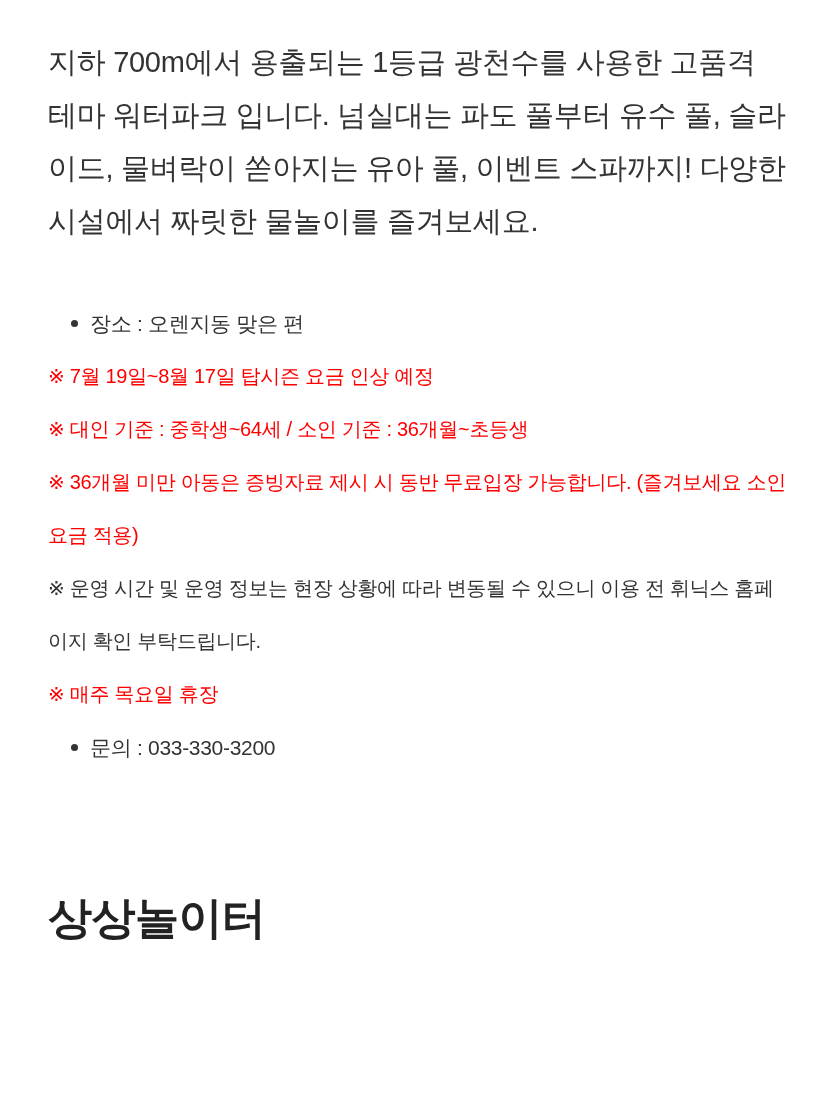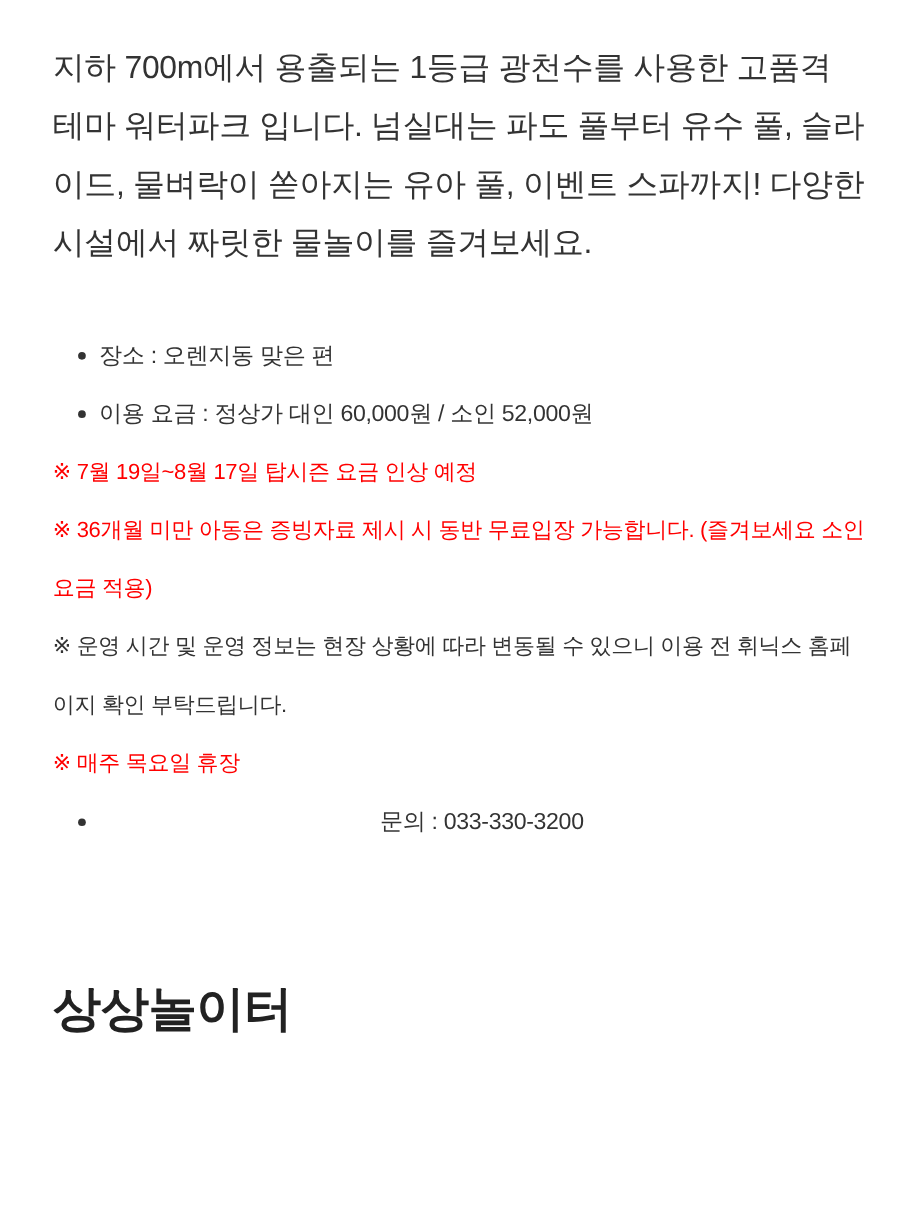--- a/index.html
+++ b/index.html
@@ -30,21 +30,20 @@
     letter-spacing: -0.3px;
     color: var(--text);
     word-break: break-all;
   }
   .info-list {
     list-style: none;
     margin-top: 49px;
   }
   .info-list.contact {
     margin-top: 0;
-    text-align: center;
   }
   .info-list li {
     position: relative;
     padding-left: 42px;
     font-size: 21px;
     line-height: 53px;
     letter-spacing: -0.3px;
     color: var(--text);
   }
   .bullet {
@@ -83,28 +82,25 @@
 
 <div class="page">
 
   <p class="description">지하 700m에서 용출되는 1등급 광천수를 사용한 고품격 테마 워터파크 입니다. 넘실대는 파도 풀부터 유수 풀, 슬라이드, 물벼락이 쏟아지는 유아 풀, 이벤트 스파까지! 다양한 시설에서 짜릿한 물놀이를 즐겨보세요.</p>
 
   <ul class="info-list">
     <li>
       <span class="bullet"></span>
       <span>장소 : 오렌지동 맞은 편</span>
     </li>
-    <li>
-      <span class="bullet"></span>
-      <span>이용 요금 : 정상가 대인 60,000원 / 소인 52,000원</span>
-    </li>
   </ul>
 
   <div class="notices">
     <p class="notice" data-style="alert">※ 7월 19일~8월 17일 탑시즌 요금 인상 예정</p>
+    <p class="notice" data-style="alert">※ 대인 기준 : 중학생~64세 / 소인 기준 : 36개월~초등생</p>
     <p class="notice" data-style="alert">※ 36개월 미만 아동은 증빙자료 제시 시 동반 무료입장 가능합니다. (즐겨보세요 소인 요금 적용)</p>
     <p class="notice" data-style="normal">※ 운영 시간 및 운영 정보는 현장 상황에 따라 변동될 수 있으니 이용 전 휘닉스 홈페이지 확인 부탁드립니다.</p>
     <p class="notice" data-style="alert">※ 매주 목요일 휴장</p>
   </div>
 
   <ul class="info-list contact">
     <li>
       <span class="bullet"></span>
       <span>문의 : 033-330-3200</span>
     </li>

